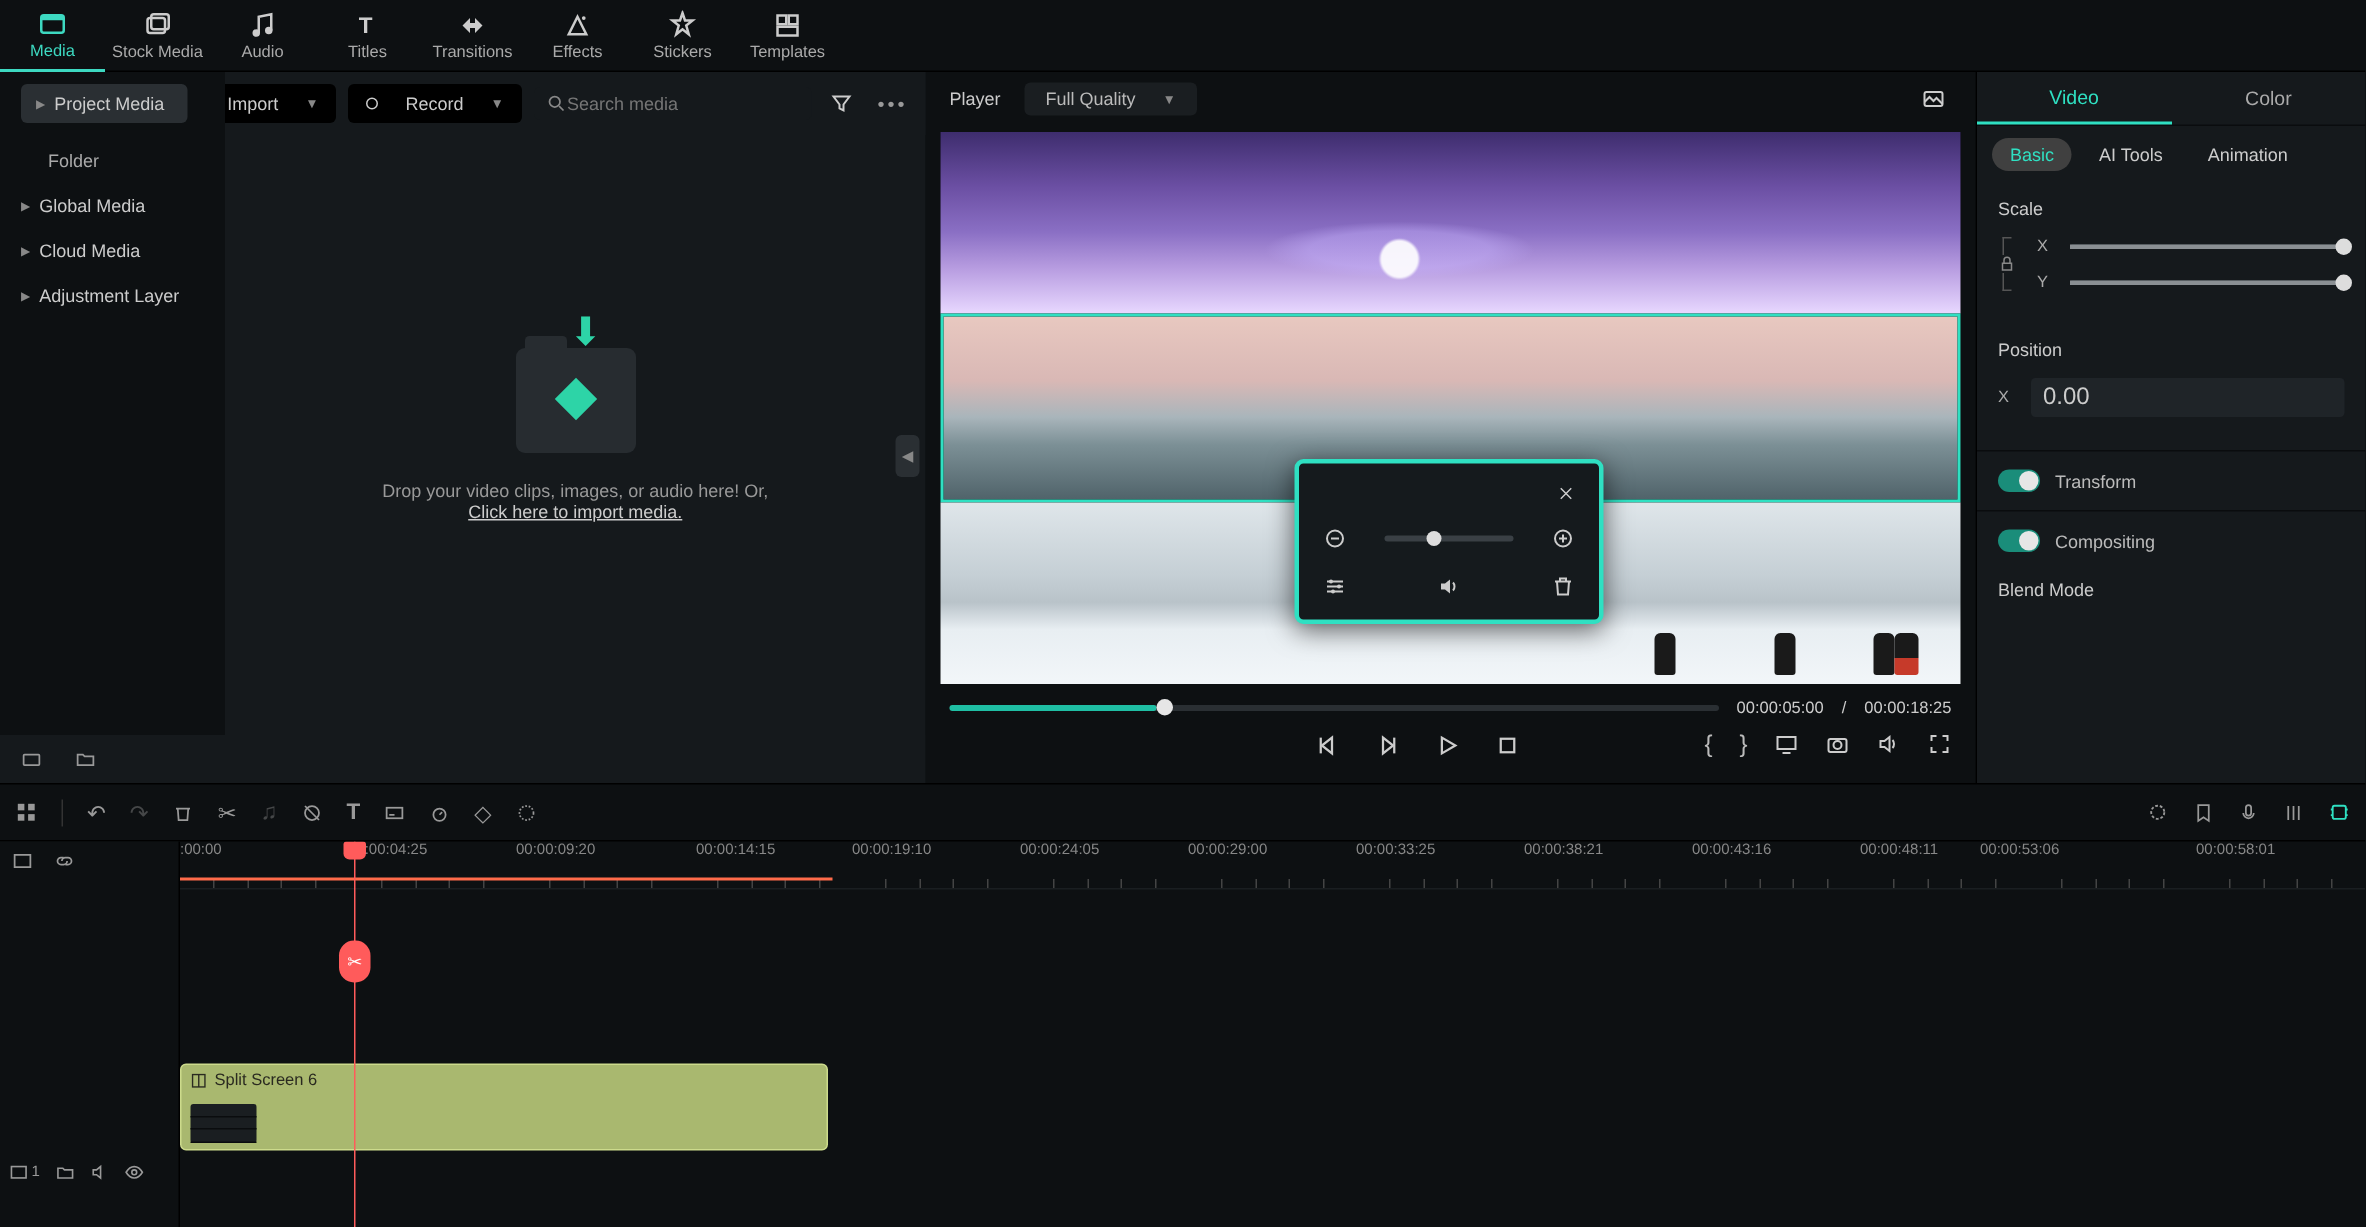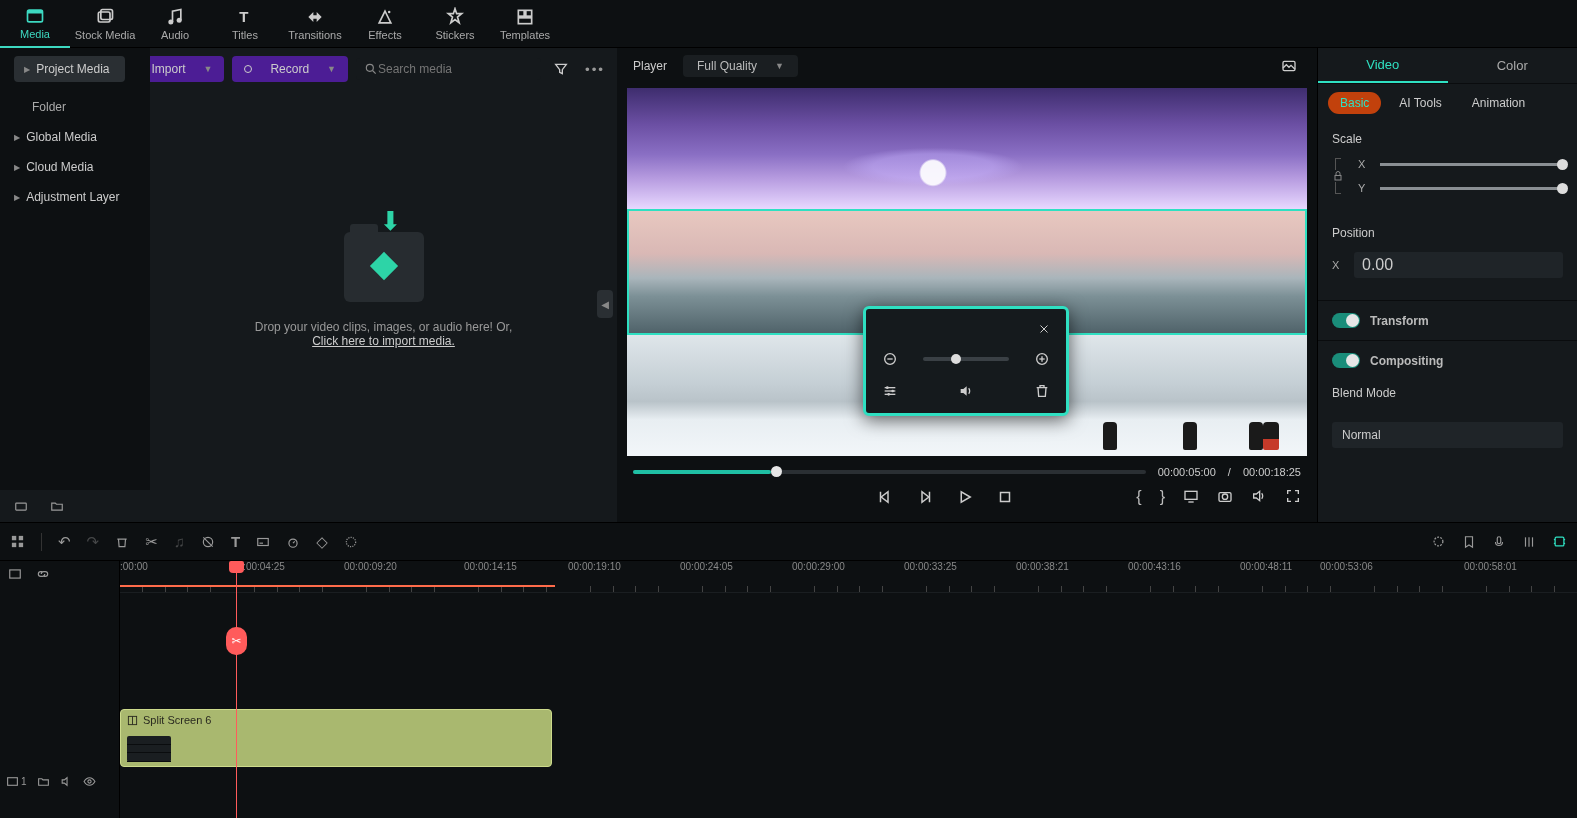--- a/index.html
+++ b/index.html
@@ -10,21 +10,21 @@
 .topbar .tab { display: flex; flex-direction: column; align-items: center; justify-content: center; width: 70px; height: 48px; cursor: pointer; color: #aaa; gap: 2px; }
 .topbar .tab.active { color: #3dd9c1; border-bottom: 2px solid #3dd9c1; }
 .topbar .tab svg { width: 20px; height: 20px; }
 .topbar .tab span { font-size: 11px; }
 
 .main-row { display: flex; height: 474px; }
 
 
 .left-col { width: 617px; display: flex; flex-direction: column; background: #15191c; }
 .left-header { display: flex; align-items: center; gap: 8px; padding: 8px; position: relative; }
-.btn { background: #4c1d95; border: none; color: #ccc; padding: 6px 12px; border-radius: 4px; display: flex; align-items: center; gap: 18px; cursor: pointer; font-size: 12px; }
+.btn { background: #000000; border: none; color: #ccc; padding: 6px 12px; border-radius: 4px; display: flex; align-items: center; gap: 18px; cursor: pointer; font-size: 12px; }
 .btn .chev { font-size: 9px; color: #888; }
 .search-wrap { flex: 1; display: flex; align-items: center; background: #15191c; padding: 4px 8px; border-radius: 4px; }
 .search-wrap input { background: transparent; border: none; color: #ccc; outline: none; font-size: 12px; flex: 1; }
 .icon-btn { background: transparent; border: none; color: #999; cursor: pointer; padding: 4px; display: flex; align-items: center; }
 .sidebar-body { display: flex; flex: 1; }
 .tree { width: 150px; background: #0d1012; padding: 4px; display: flex; flex-direction: column; gap: 4px; }
 .tree-item { display: flex; align-items: center; gap: 6px; padding: 6px 10px; border-radius: 4px; color: #ccc; cursor: pointer; font-size: 12px; }
 .tree-item.selected { background: #2a2f33; }
 .tree-item .tri { font-size: 8px; color: #888; }
 .tree-sub { padding-left: 28px; color: #aaa; font-size: 12px; padding-top: 6px; padding-bottom: 6px; }
@@ -63,31 +63,31 @@
 .player-controls .right { display: flex; gap: 18px; }
 .pc-btn { color: #bbb; cursor: pointer; font-size: 16px; }
 
 
 .right-col { width: 260px; background: #15191c; display: flex; flex-direction: column; border-left: 1px solid #000; }
 .right-tabs { display: flex; height: 36px; border-bottom: 1px solid #0a0c0e; }
 .right-tabs .rt { flex: 1; display: flex; align-items: center; justify-content: center; font-size: 13px; color: #aaa; cursor: pointer; }
 .right-tabs .rt.active { color: #2fe0c2; border-bottom: 2px solid #2fe0c2; }
 .right-subtabs { display: flex; gap: 6px; padding: 8px 10px; }
 .right-subtabs .pill { padding: 4px 12px; border-radius: 12px; font-size: 12px; color: #ccc; cursor: pointer; }
-.right-subtabs .pill.active { background: #c2410c; color: #2fe0c2; }
+.right-subtabs .pill.active { background: #404040; color: #2fe0c2; }
 .prop-section { padding: 10px 14px; }
 .prop-label { font-size: 12px; color: #ccc; margin-bottom: 12px; }
 .prop-row { display: flex; align-items: center; gap: 10px; margin-bottom: 12px; }
 .prop-row .axis { width: 12px; font-size: 11px; color: #aaa; }
 .slider { flex: 1; height: 3px; background: #3a4045; border-radius: 2px; position: relative; }
 .slider .sfill { position: absolute; left: 0; top: 0; height: 3px; background: #8a8f93; width: 100%; }
 .slider .sdot { position: absolute; right: -5px; top: -4px; width: 11px; height: 11px; background: #ddd; border-radius: 50%; }
 .lock-col { display: flex; flex-direction: column; align-items: center; color: #888; font-size: 12px; margin-right: 6px; }
 .num-input { background: #1f2428; border: none; color: #ccc; padding: 4px 8px; font-size: 16px; width: 70px; border-radius: 3px; }
-.toggle-row { display: flex; align-items: center; gap: 10px; padding: 12px 14px; border-top: 1px solid #0a0c0e; font-weight: bold; }
+.toggle-row { display: flex; align-items: center; gap: 10px; padding: 12px 14px; border-top: 1px solid #0a0c0e; }
 .toggle { width: 28px; height: 15px; background: #1a8d7a; border-radius: 8px; position: relative; cursor: pointer; }
 .toggle .knob { position: absolute; top: 1px; right: 1px; width: 13px; height: 13px; background: #e6e6e6; border-radius: 50%; }
 .select { background: #1f2428; padding: 6px 10px; border-radius: 3px; color: #ccc; font-size: 12px; margin: 0 14px; }
 
 
 .timeline { height: 296px; background: #0d1012; border-top: 1px solid #000; display: flex; flex-direction: column; }
 .tl-toolbar { display: flex; align-items: center; height: 38px; padding: 0 10px; gap: 16px; border-bottom: 1px solid #000; }
 .tl-toolbar .sep { width: 1px; height: 18px; background: #333; }
 .tl-toolbar .spacer { flex: 1; }
 .tl-toolbar .tlb { color: #999; cursor: pointer; font-size: 15px; }
@@ -442,21 +442,20 @@
     </div>
     <div class="toggle-row">
       <div class="toggle">
           <div class="knob"></div>
         </div>
       <span>Compositing</span>
     </div>
     <div class="prop-section" style="padding-top:6px;">
       <div class="prop-label">Blend Mode</div>
     </div>
-    <div class="select">Normal</div>
   </div>
 </div>
 
 <div class="timeline">
   <div class="tl-toolbar">
     <span class="tlb">
         <svg width="15" height="15" viewBox="0 0 24 24">
           <rect x="3" y="3" width="7" height="7" fill="#999"></rect>
           <rect x="14" y="3" width="7" height="7" fill="#999"></rect>
           <rect x="3" y="14" width="7" height="7" fill="#999"></rect>

